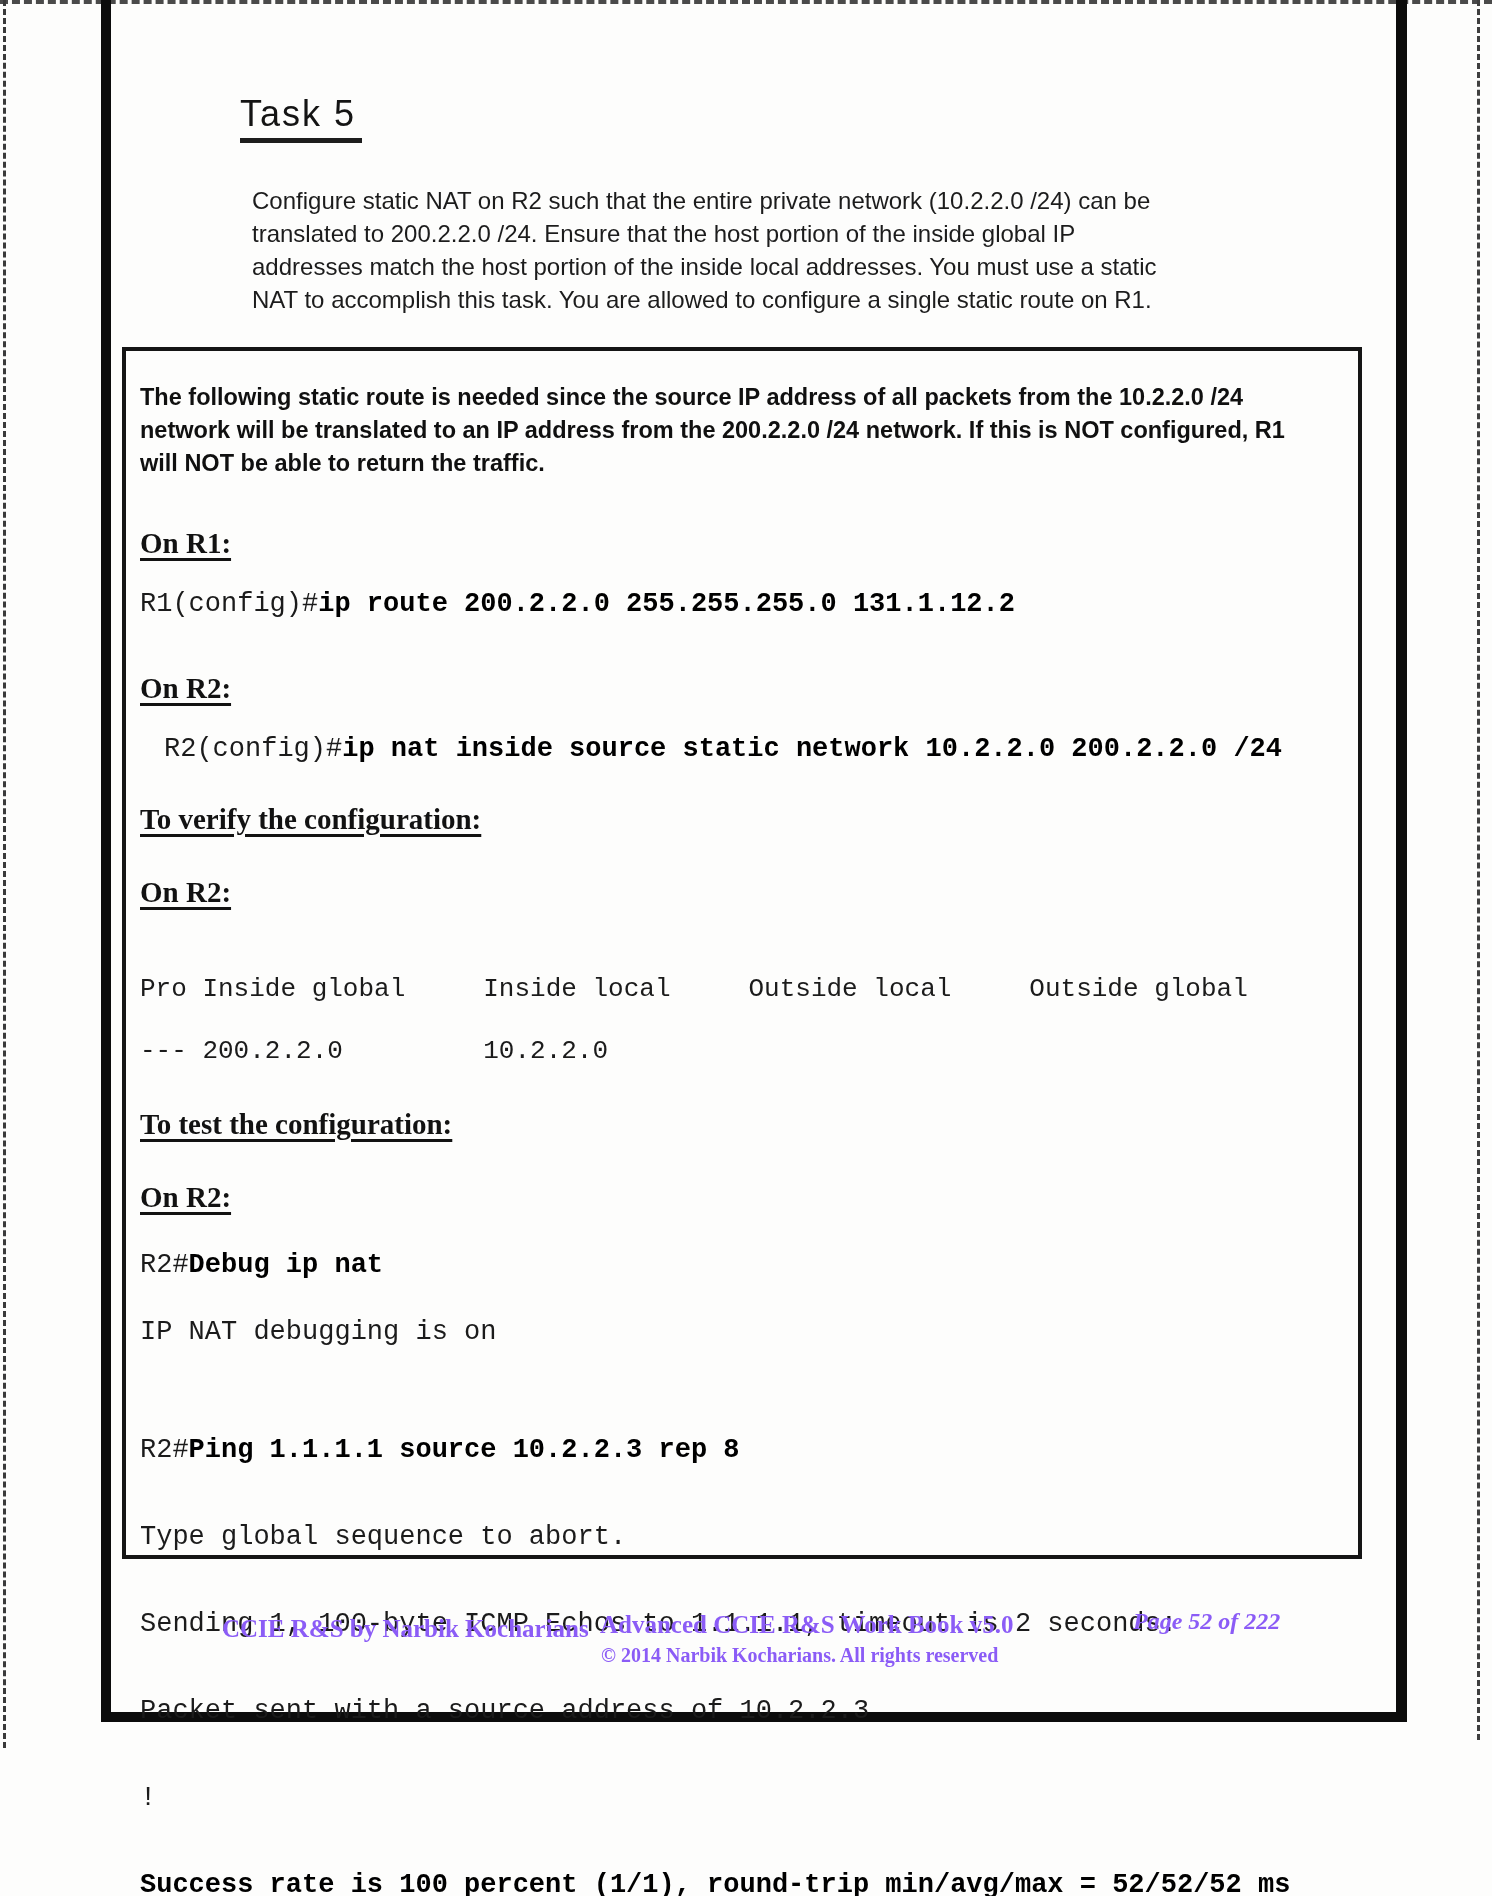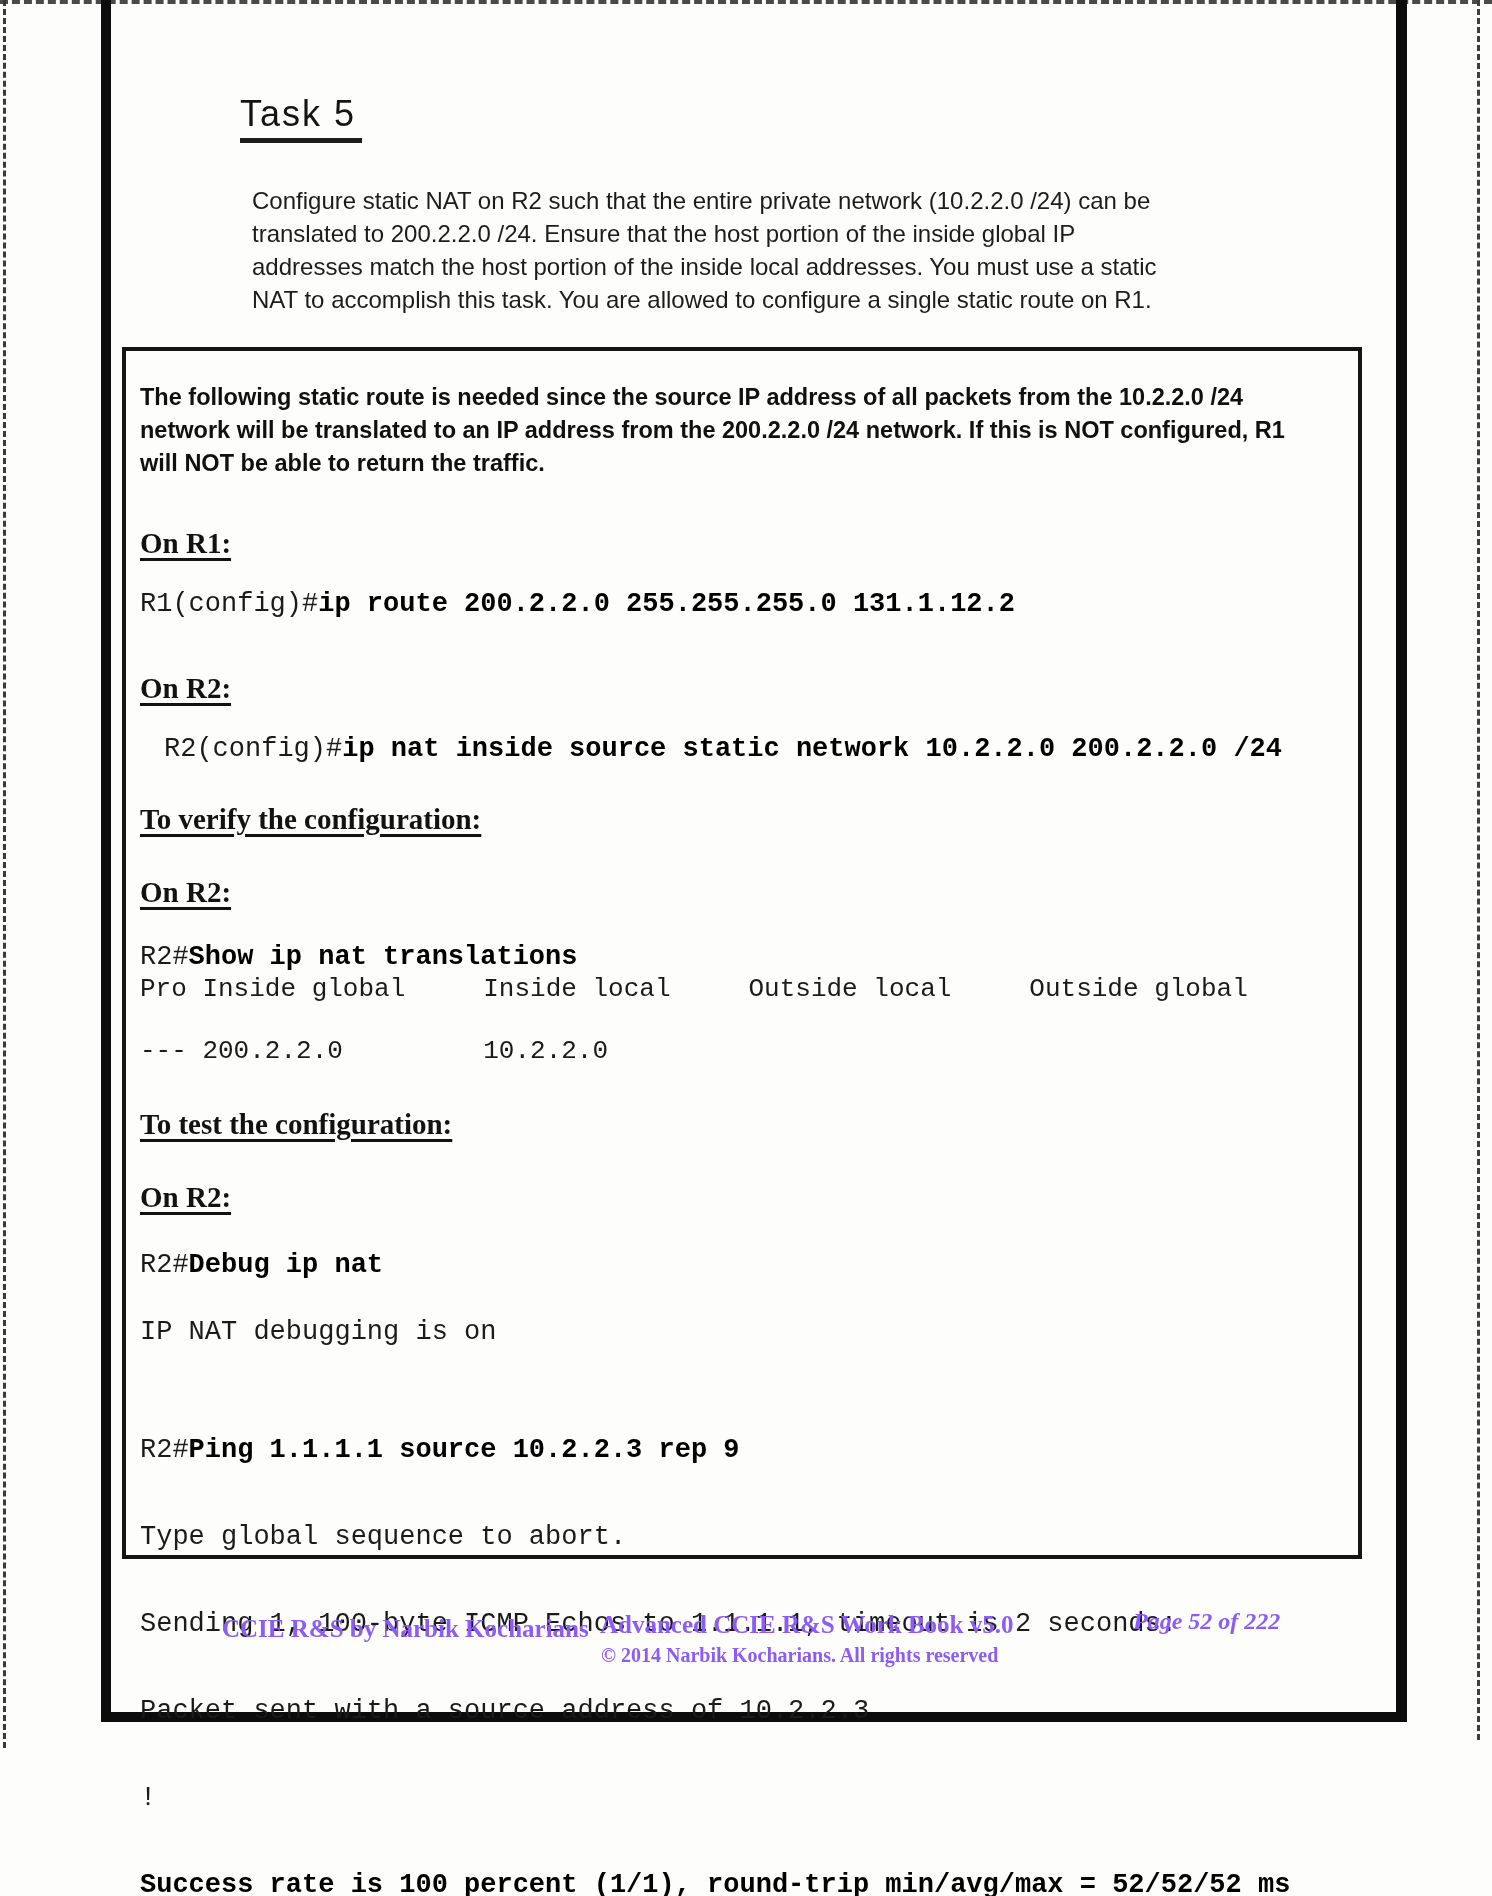--- a/index.html
+++ b/index.html
@@ -139,35 +139,34 @@
   <div class="abs mono l-r1cmd"><span>R1(config)#</span><span class="cmd">ip route 200.2.2.0 255.255.255.0 131.1.12.2</span></div>
 
   <div class="abs serif-heading h-on-r2">On R2:</div>
 
   <div class="abs mono l-r2cmd"><span>R2(config)#</span><span class="cmd">ip nat inside source static network 10.2.2.0 200.2.2.0 /24</span></div>
 
   <div class="abs serif-heading h-verify">To verify the configuration:</div>
 
   <div class="abs serif-heading h-on-r2b">On R2:</div>
 
-  <div class="abs mono l-show"><span>R2#</span><span class="cmd">Show ip nat translations</span></div>
 
   <div class="abs mono l-nathdr">Pro Inside global     Inside local     Outside local     Outside global</div>
   <div class="abs mono l-natrow">--- 200.2.2.0         10.2.2.0</div>
 
   <div class="abs serif-heading h-test">To test the configuration:</div>
 
   <div class="abs serif-heading h-on-r2c">On R2:</div>
 
   <div class="abs mono l-debug"><span>R2#</span><span class="cmd">Debug ip nat</span></div>
 
   <div class="abs mono l-debugout">IP NAT debugging is on</div>
 
   <div class="abs mono l-ping">
-    <div><span>R2#</span><span class="cmd">Ping 1.1.1.1 source 10.2.2.3 rep 9</span></div>
+    <div><span>R2#</span><span class="cmd">Ping 1.1.1.1 source 10.2.2.3 rep 8</span></div>
     <div>Type global sequence to abort.</div>
     <div>Sending 1, 100-byte ICMP Echos to 1.1.1.1, timeout is 2 seconds:</div>
     <div>Packet sent with a source address of 10.2.2.3</div>
     <div>!</div>
     <div class="cmd">Success rate is 100 percent (1/1), round-trip min/avg/max = 52/52/52 ms</div>
   </div>
 
 </div>
 
 <div class="abs footer-text f-author">CCIE R&amp;S by Narbik Kocharians</div>

